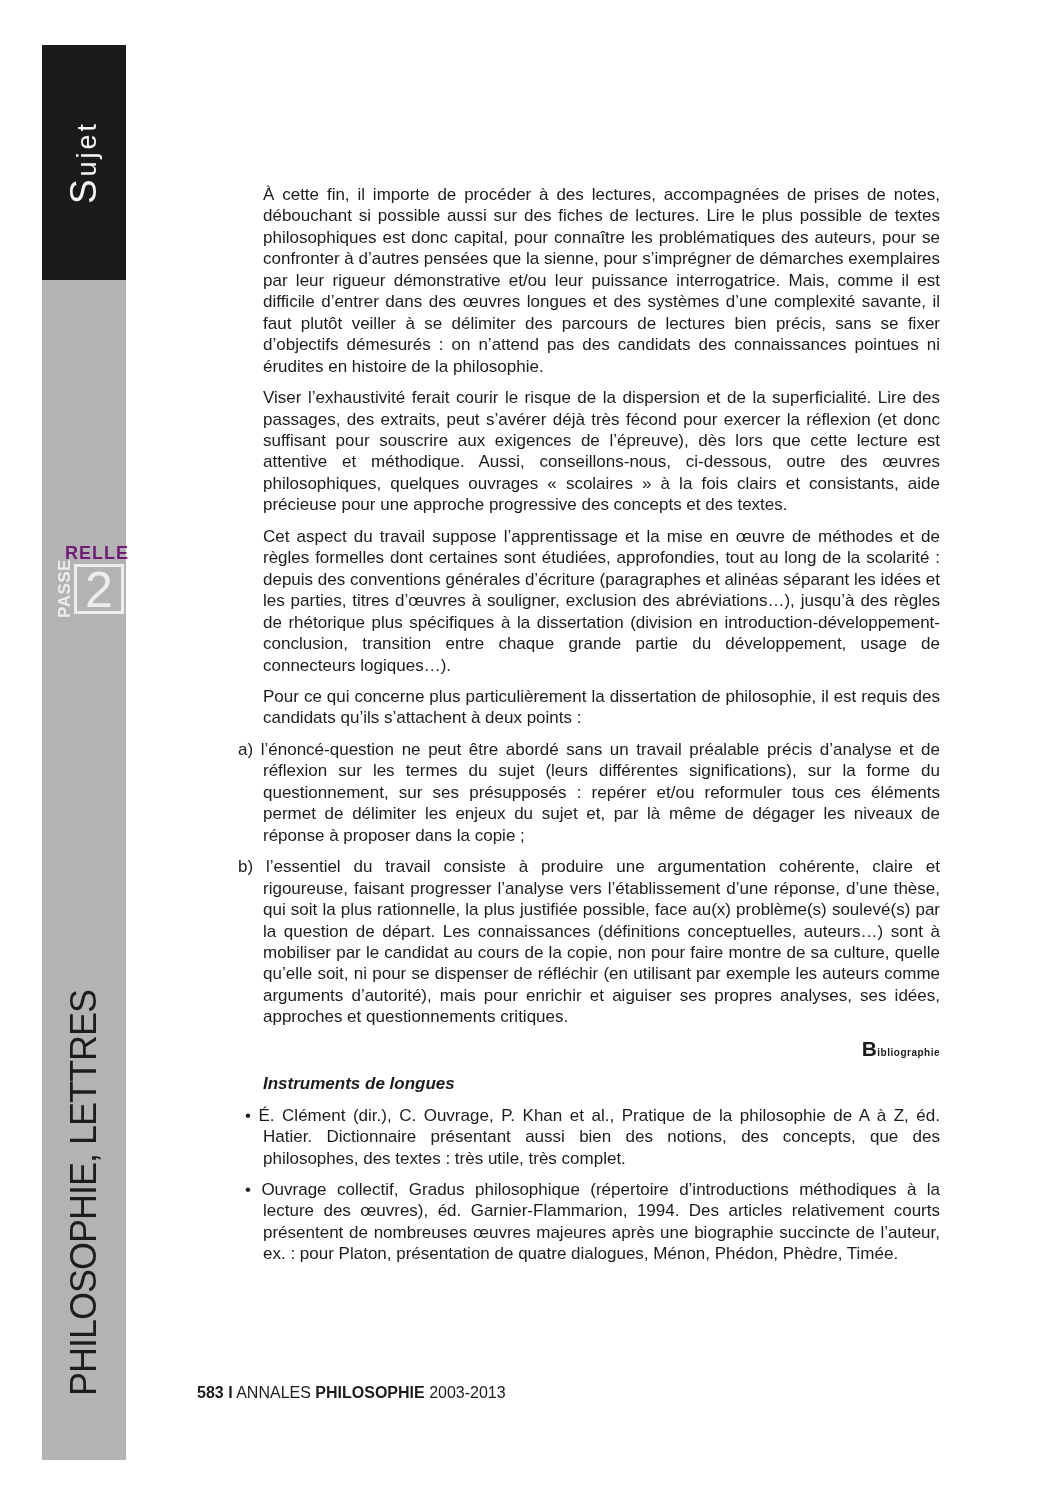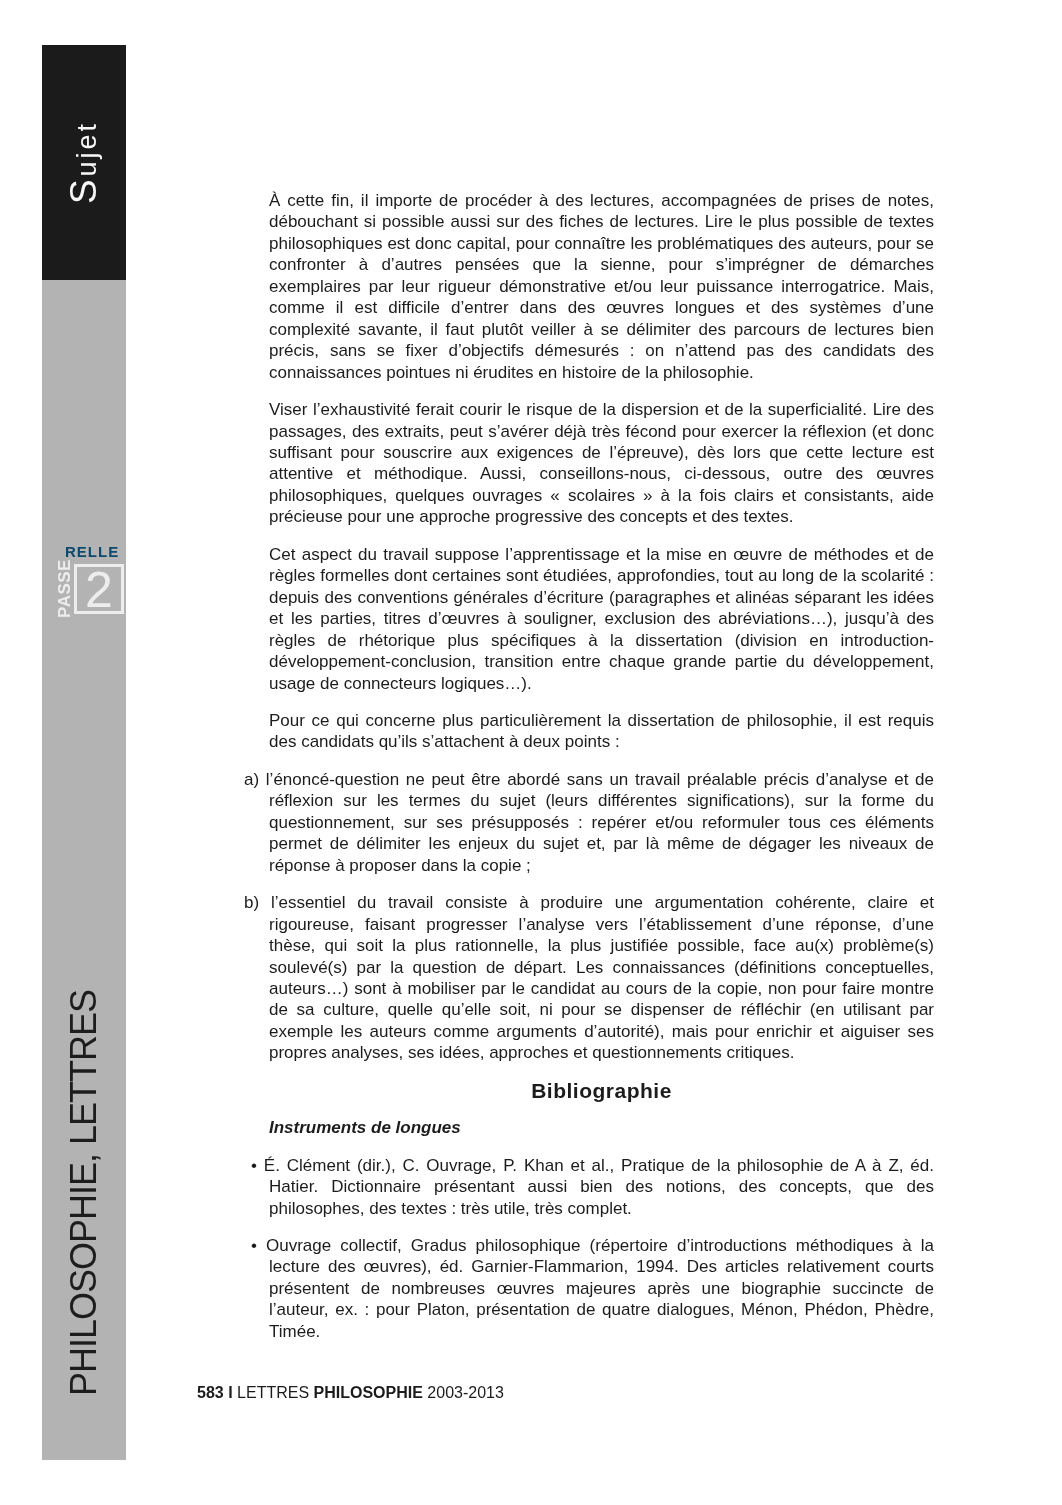--- a/index.html
+++ b/index.html
@@ -22,22 +22,22 @@
   .sujet-vtext::first-letter { font-size:37px; }
 
   .bar-gray {
     position:absolute; left:42px; top:280px; width:84px; height:1180px;
     background:#b3b3b3;
   }
 
   
   .logo { position:absolute; left:14px; top:267px; width:70px; height:70px; }
   .logo-relle {
-    position:absolute; left:9px; top:-3px; color:#0c4a6e;
-    font-weight:bold; font-size:15px; letter-spacing:1px; line-height:1;
+    position:absolute; left:9px; top:-3px; color:#701a75;
+    font-weight:bold; font-size:18px; letter-spacing:1px; line-height:1;
   }
   .logo-passe-wrap {
     position:absolute; left:0; top:13px; width:16px; height:57px;
     display:flex; align-items:center; justify-content:center;
   }
   .logo-passe {
     display:block; transform:rotate(-90deg); white-space:nowrap;
     color:#ededed; font-weight:bold; font-size:17px; letter-spacing:0.5px; line-height:1;
   }
   .logo-box {
@@ -55,26 +55,26 @@
   .section-vtext {
     display:block; transform:rotate(-90deg); white-space:nowrap;
     color:#1d1d1d; font-size:36px; letter-spacing:-1px; line-height:1;
   }
 
   
   .main {
     position:absolute; left:253px; top:174px; width:697px;
     font-size:17px; line-height:21.45px; text-align:justify;
   }
-  .main p { margin:16px; padding:0; }
+  .main p { margin:10px; padding:0; }
   .heading { margin-top:29px; font-weight:bold; font-style:italic; }
   .item { padding-left:25px; text-indent:-25px; }
   .bib-title {
     margin-top:29px; margin-left:-57px; font-weight:bold;
-    font-size:21px; letter-spacing:0.5px; line-height:21.45px; text-align:center;
+    font-size:10px; letter-spacing:0.5px; line-height:21.45px; text-align:right;
   }
   .bib-title::first-letter { font-size:21px; }
   .bib-sub { margin-top:9px; font-weight:bold; font-style:italic; }
   .bullet { padding-left:18px; text-indent:-18px; }
   .it { }
 
   
   .footer { position:absolute; left:197px; top:1384px; font-size:16px; color:#1c1c1c; white-space:nowrap; }
   .b { font-weight:bold; }
 </style>
@@ -111,15 +111,15 @@
     <p class="item"><span>b)</span> <span>l’essentiel du travail consiste à produire une argumentation cohérente, claire et rigoureuse, faisant progresser l’analyse vers l’établissement d’une réponse, d’une thèse, qui soit la plus rationnelle, la plus justifiée possible, face au(x) problème(s) soulevé(s) par la question de départ. Les connaissances (définitions conceptuelles, auteurs…) sont à mobiliser par le candidat au cours de la copie, non pour faire montre de sa culture, quelle qu’elle soit, ni pour se dispenser de réfléchir (en utilisant par exemple les auteurs comme arguments d’autorité), mais pour enrichir et aiguiser ses propres analyses, ses idées, approches et questionnements critiques.</span></p>
 
     <p class="bib-title">Bibliographie</p>
     <p class="bib-sub">Instruments de longues</p>
 
     <p class="bullet"><span>•</span> <span>É. Clément (dir.), C. Ouvrage, P. Khan et al., </span><span class="it">Pratique de la philosophie de A à Z</span><span>, éd. Hatier. Dictionnaire présentant aussi bien des notions, des concepts, que des philosophes, des textes : très utile, très complet.</span></p>
 
     <p class="bullet"><span>•</span> <span>Ouvrage collectif, </span><span class="it">Gradus philosophique (répertoire d’introductions méthodiques à la lecture des œuvres)</span><span>, éd. Garnier-Flammarion, 1994. Des articles relativement courts présentent de nombreuses œuvres majeures après une biographie succincte de l’auteur, ex. : pour Platon, présentation de quatre dialogues, </span><span class="it">Ménon, Phédon, Phèdre, Timée</span><span>.</span></p>
   </div>
 
-  <div class="footer"><span class="b">583</span> <span class="b">I</span> <span>LETTRES</span> <span class="b">PHILOSOPHIE</span> <span>2003-2013</span></div>
+  <div class="footer"><span class="b">583</span> <span class="b">I</span> <span>ANNALES</span> <span class="b">PHILOSOPHIE</span> <span>2003-2013</span></div>
 
 </div>
 
 </body></html>

